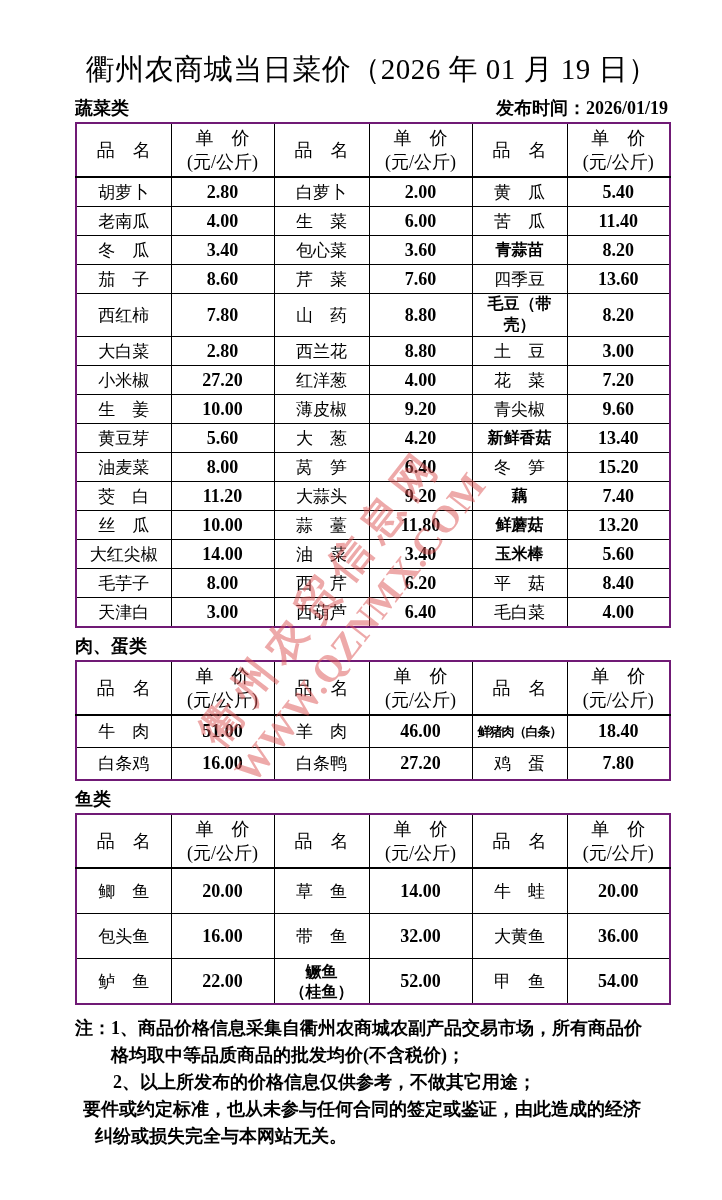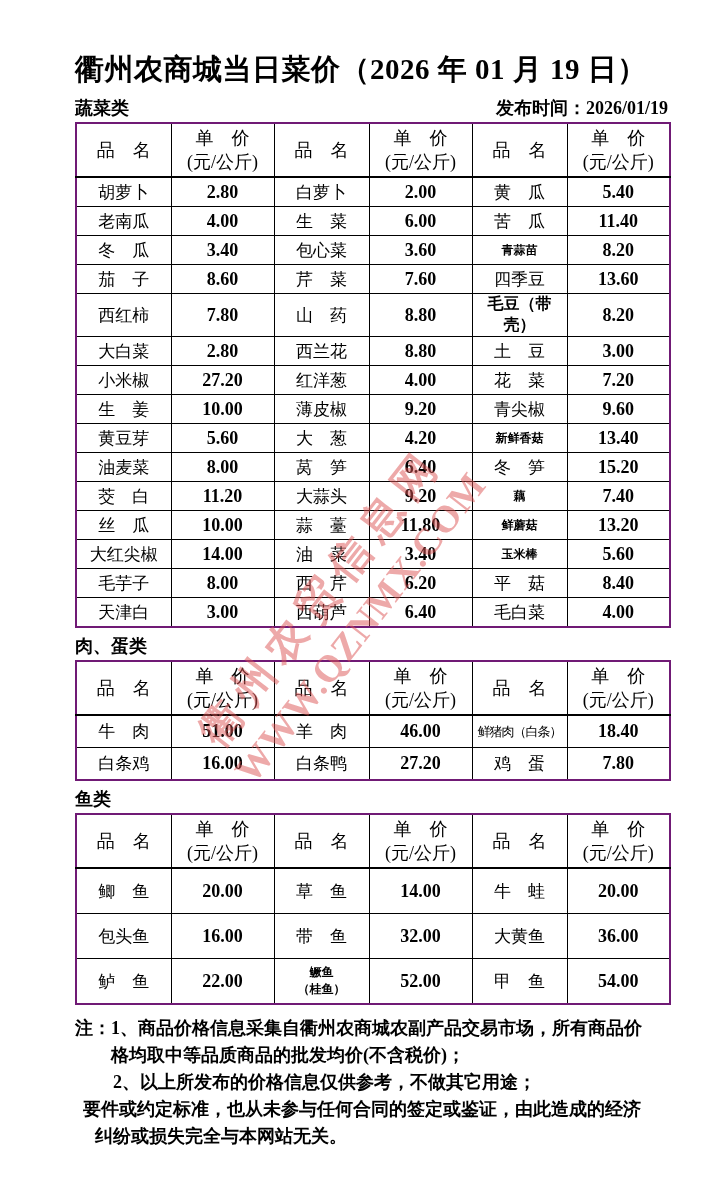--- a/index.html
+++ b/index.html
@@ -7,22 +7,23 @@
     position:relative;
     width:722px;height:1200px;
     background:#ffffff;
     font-family:"Liberation Serif", serif;
     color:#000;
     overflow:hidden;
   }
   .content{margin:0 54px 0 75px;position:relative;z-index:1;}
   .page-title{
     margin-top:50px;
+    text-align:center;
     font-size:29px;
-    font-weight:bold;
+    font-weight:normal;
     letter-spacing:0.5px;
     white-space:nowrap;
   }
   .label-row{
     display:flex;justify-content:space-between;align-items:flex-end;
     margin-top:6px;margin-bottom:2px;
   }
   .section-label{font-size:18px;font-weight:bold;}
   .publish{font-size:18px;font-weight:bold;}
   table{
@@ -35,23 +36,23 @@
   col.c-name{width:95px;}
   col.c-price{width:103px;}
   th,td{border:1px solid #000;padding:0;text-align:center;vertical-align:middle;}
   thead th{height:52px;font-weight:normal;font-size:18px;border-bottom:2px solid #000;}
   thead th .unit-line{line-height:24px;}
   td.name{font-size:17px;}
   td.price{font-size:18px;font-weight:bold;font-family:"Liberation Serif",serif;}
   table[data-section="vegetables"] td{height:28px;}
   table[data-section="meat-eggs"] td{height:31px;}
   table[data-section="fish"] td{height:44px;}
-  td.name.hei{font-family:"Liberation Sans",sans-serif;font-weight:bold;font-size:12px;}
+  td.name.hei{font-family:"Liberation Sans",sans-serif;font-weight:bold;font-size:16px;}
   td.name.small{font-size:16px;font-family:"Liberation Sans",sans-serif;font-weight:bold;}
-  td.name.compressed{font-size:13px;letter-spacing:-1px;white-space:nowrap;font-family:"Liberation Sans",sans-serif;font-weight:normal;}
+  td.name.compressed{font-size:13px;letter-spacing:-1px;white-space:nowrap;font-family:"Liberation Sans",sans-serif;font-weight:bold;}
   td.name .subline{display:block;line-height:17px;}
   .mid-label{margin-top:6px;margin-bottom:2px;}
   .notes{margin-top:10px;font-size:18px;font-weight:bold;line-height:27px;}
   .note-line{white-space:nowrap;}
   .watermark{
     position:absolute;
     left:118px;top:560px;
     width:440px;
     transform:rotate(-52deg);
     transform-origin:center center;

